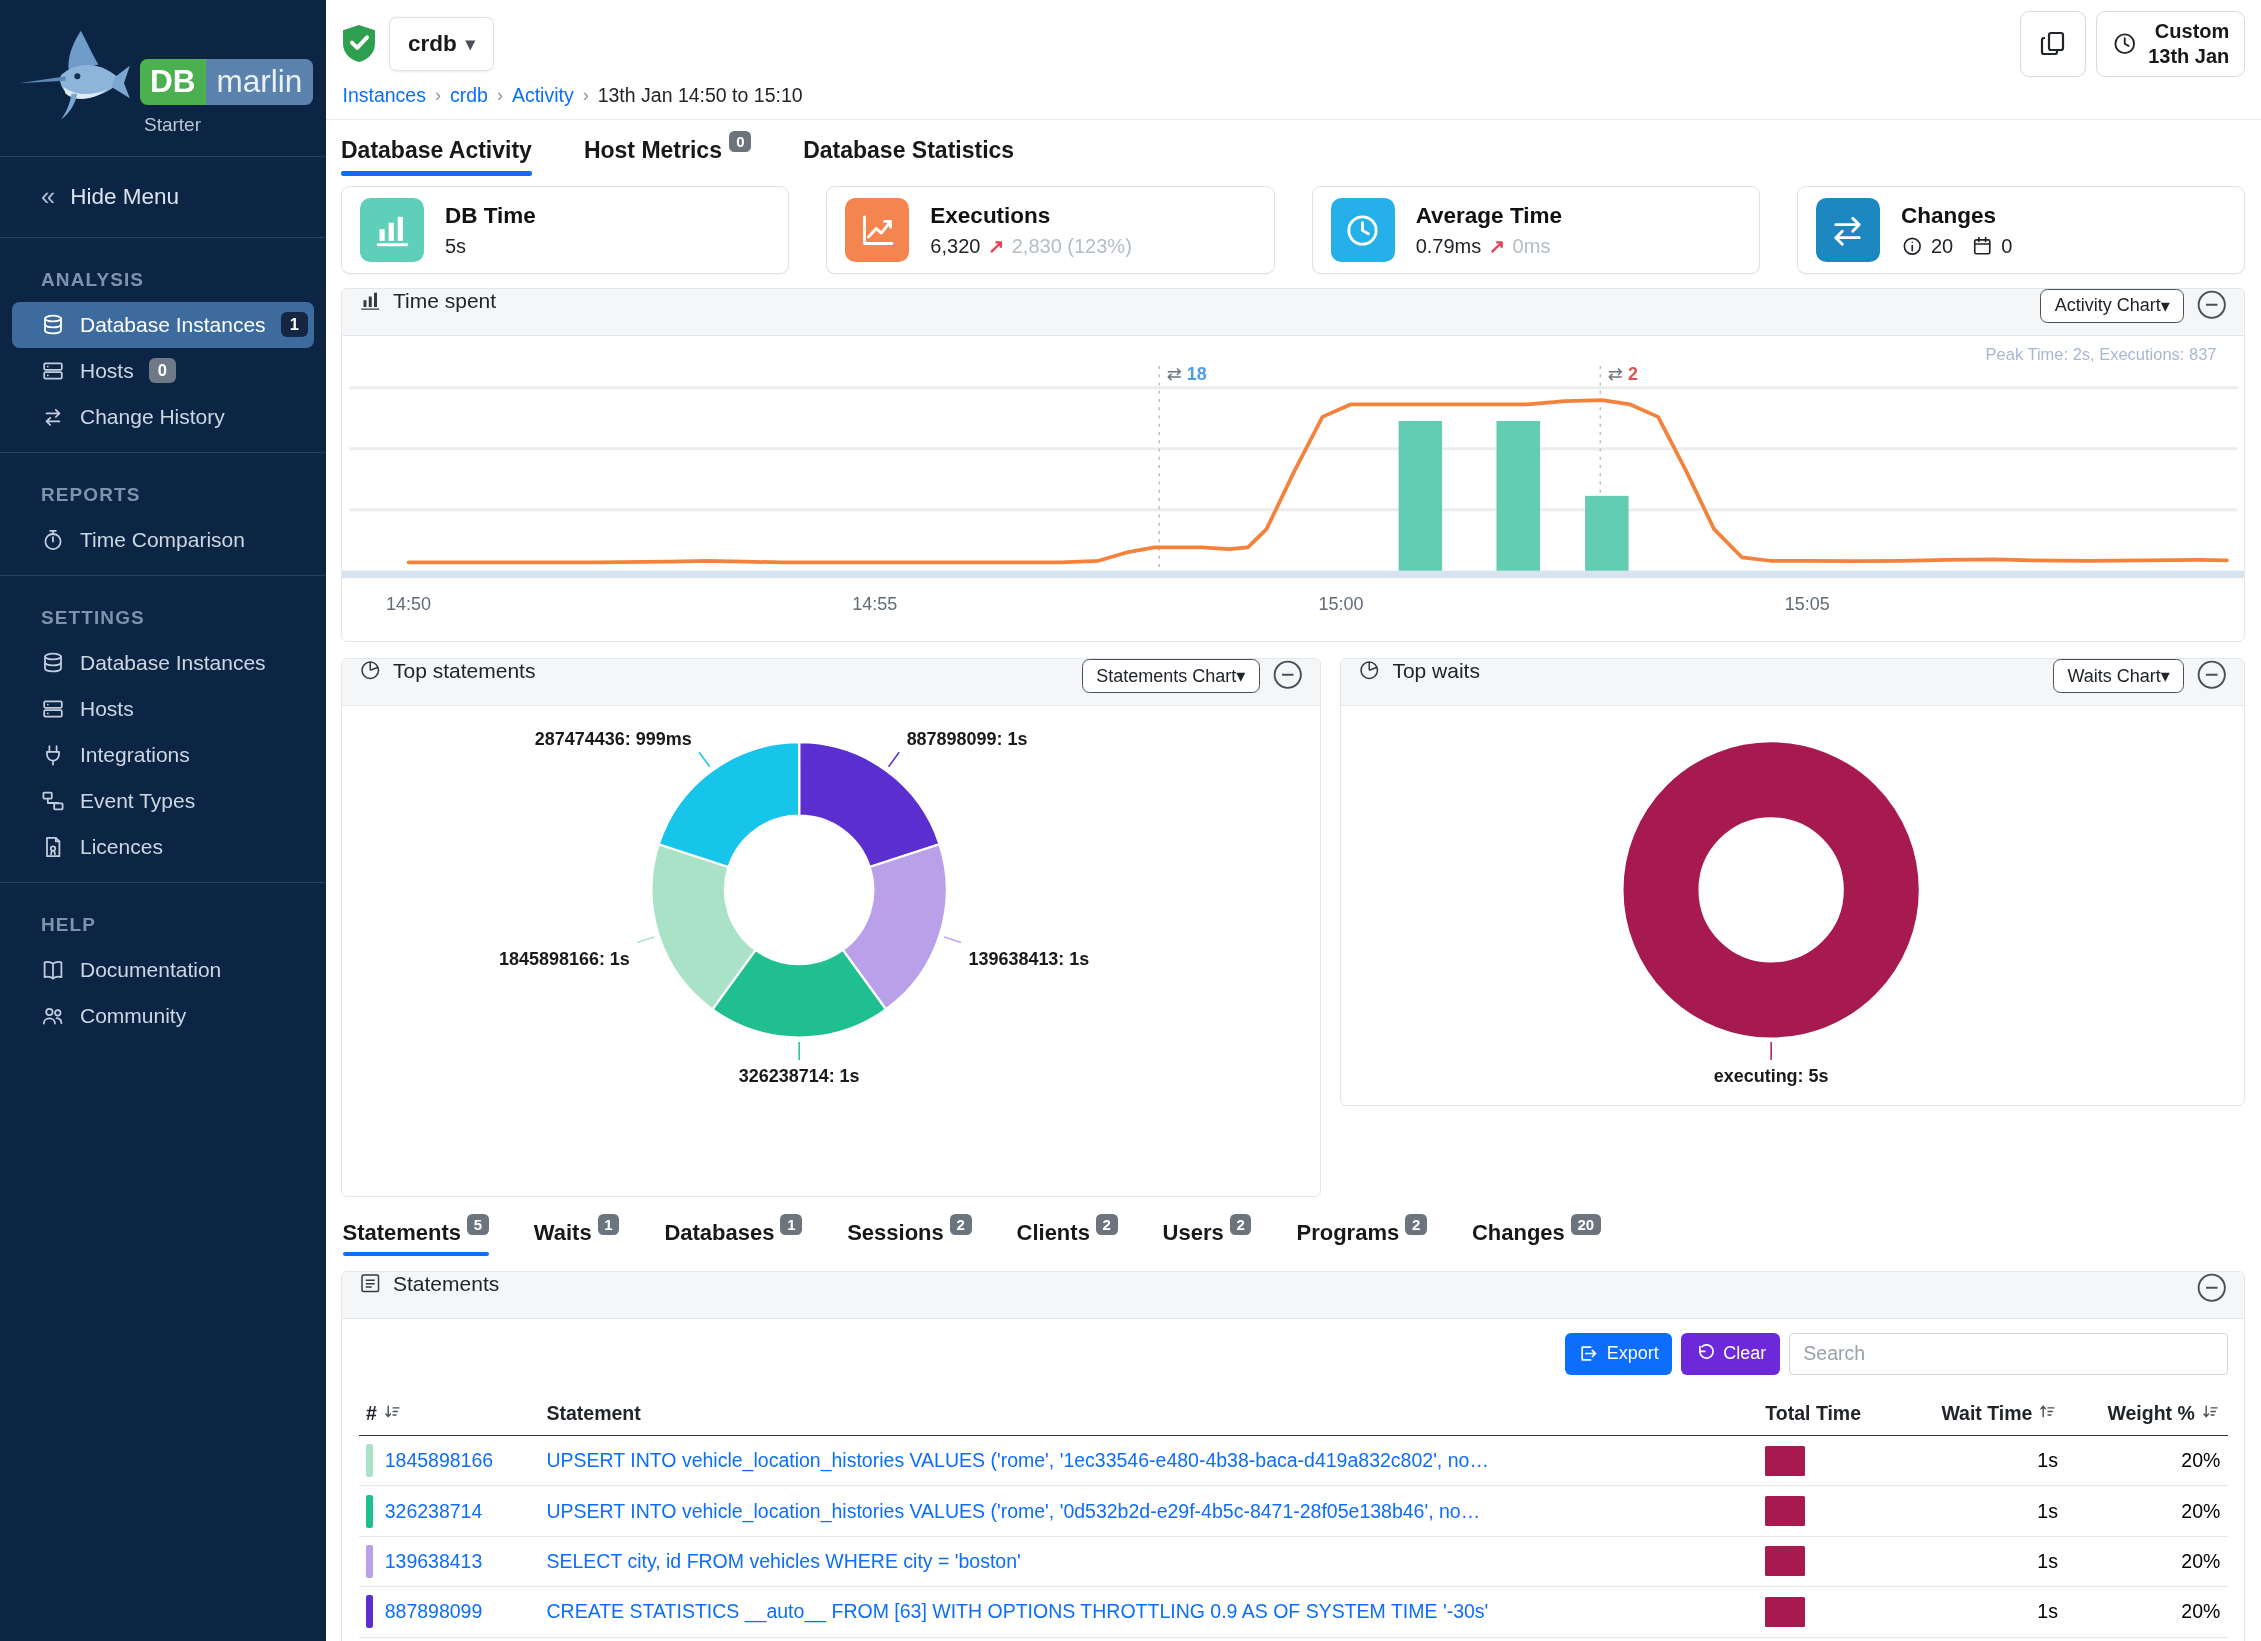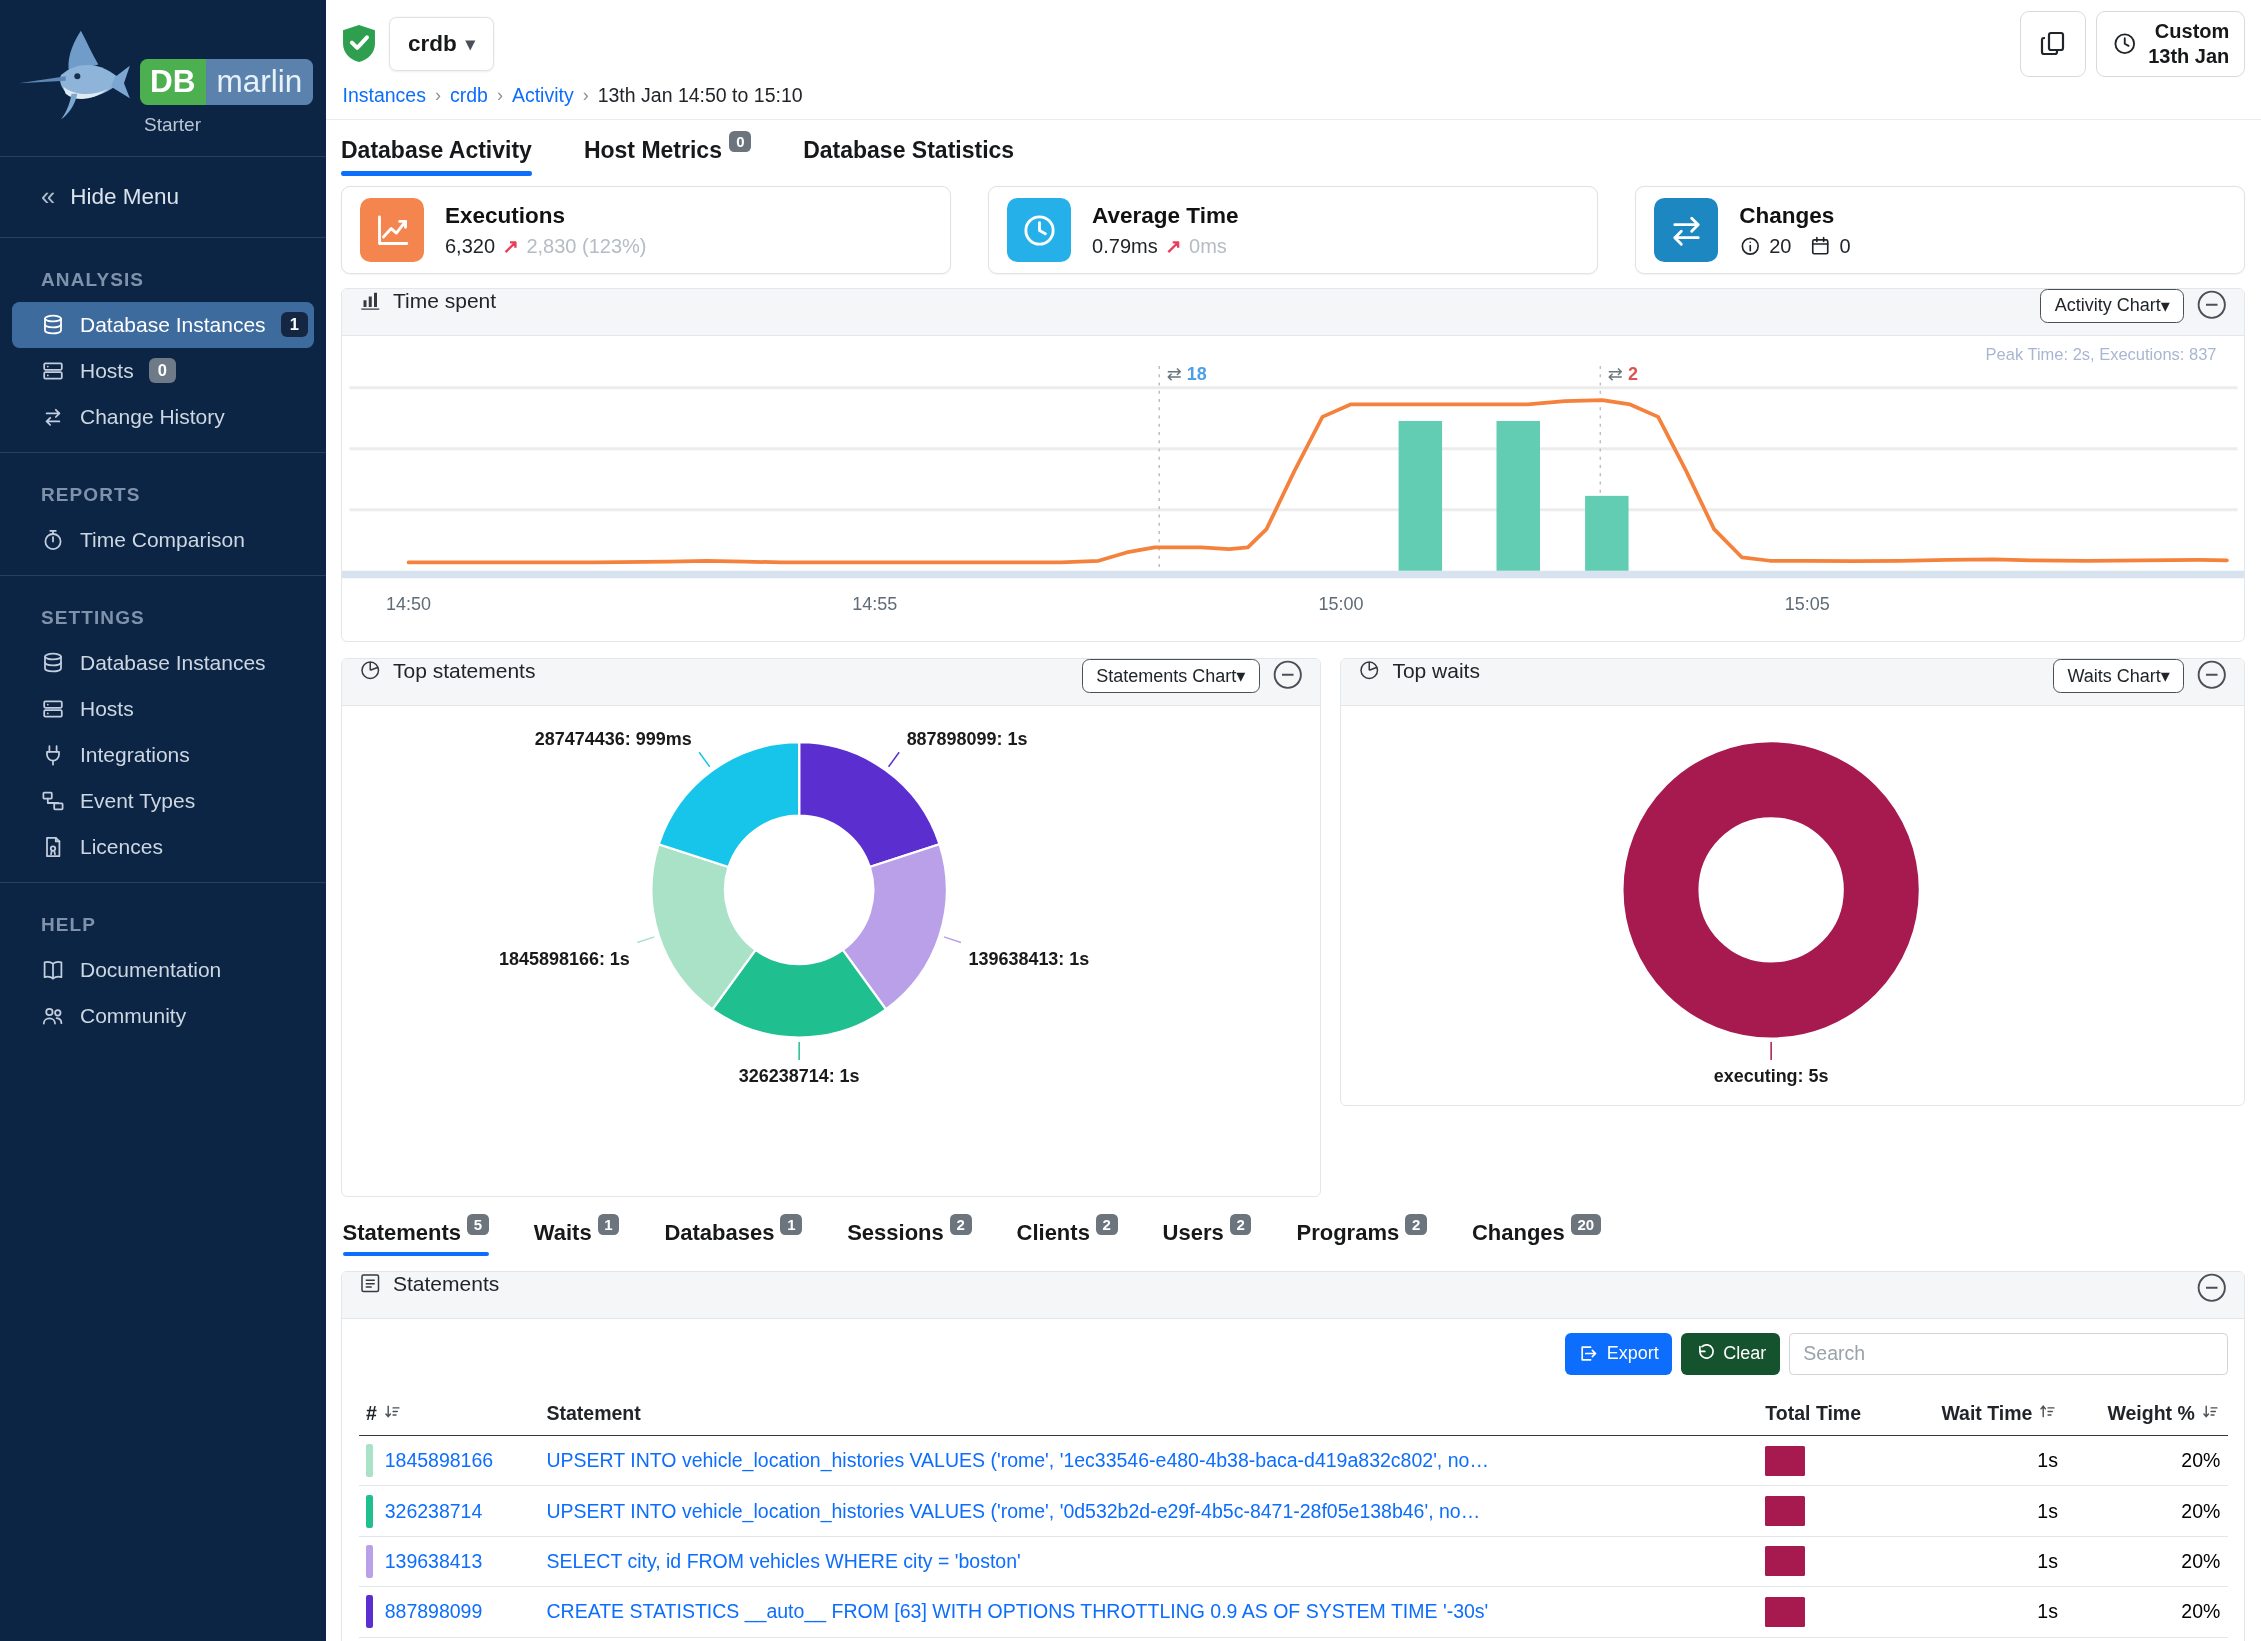--- a/index.html
+++ b/index.html
@@ -80,21 +80,21 @@
   .dtab{position:relative;display:inline-flex;align-items:flex-start;gap:6px;font-size:22px;font-weight:bold;color:#16181a;padding-bottom:10.5px;cursor:pointer;}
   .dtab.active::after{content:'';position:absolute;left:0;right:0;bottom:0;height:4.5px;border-radius:2.2px;background:#0d6efd;}
 
   
   .stmt-panel{margin-top:15px;}
   .stmt-body{padding:4.5px 16.5px 7.5px;}
   .toolbar{display:flex;justify-content:flex-end;gap:9px;margin:9px 0 16.5px;}
   .btn{display:flex;align-items:center;gap:7.5px;height:42px;border-radius:6px;font-size:18px;padding:0 13.5px;border:none;cursor:pointer;}
   .btn .icon{width:21px;height:21px;}
   .btn-export{background:#0d6efd;color:#fff;}
-  .btn-clear{background:#14532d;color:#fff;}
+  .btn-clear{background:#6d28d9;color:#fff;}
   .search-input{width:439px;height:42px;border:0.7px solid #ced4da;border-radius:4.5px;padding:0 13.5px;font-size:19.5px;color:#495057;box-sizing:border-box;font-family:"Liberation Sans",sans-serif;}
   .search-input::placeholder{color:#9aa2aa;}
   table.stmt{width:100%;border-collapse:collapse;font-size:19.5px;}
   table.stmt th{text-align:left;font-weight:bold;color:#212529;padding:10.5px 7.5px;border-bottom:1.5px solid #343a40;white-space:nowrap;}
   table.stmt th .icon{width:19.5px;height:19.5px;color:#495057;display:inline-flex;vertical-align:-3px;margin-left:6px;}
   table.stmt td{padding:8.2px 7.5px;border-bottom:0.7px solid #e3e6ea;vertical-align:middle;white-space:nowrap;}
   .col-right{text-align:right !important;}
   .id-cell{display:flex;align-items:center;gap:12px;}
   .chip{width:6.7px;height:33px;border-radius:2.2px;flex:0 0 auto;}
   a.blue{color:#0d6efd;text-decoration:none;cursor:pointer;}
@@ -309,20 +309,38 @@
           <span class="tab-badge">0</span>
         </div>
         <div class="mtab">
           <span>Database Statistics</span>
         </div>
       </div>
 
     <div class="content">
 
       <div class="kpi-row" id="kpi-row">
+          <div class="kpi">
+            <div class="kpi-icon" style="background: rgb(94, 207, 184);">
+              <span class="icon" style="width:39px;height:39px">
+                <svg viewBox="0 0 30 30" fill="none" stroke="currentColor" stroke-width="2.2" stroke-linecap="round" stroke-linejoin="round">
+                  <rect x="5" y="14" width="4" height="9" fill="currentColor" stroke="none"></rect>
+                  <rect x="12" y="9" width="4" height="14" fill="currentColor" stroke="none"></rect>
+                  <rect x="19" y="4.5" width="4" height="18.5" fill="currentColor" stroke="none"></rect>
+                  <path d="M4 26 h22"></path>
+                </svg>
+              </span>
+            </div>
+            <div>
+              <div class="kpi-title">DB Time</div>
+              <div class="kpi-value">
+                <span>5s</span>
+              </div>
+            </div>
+          </div>
           <div class="kpi">
             <div class="kpi-icon" style="background: rgb(245, 133, 78);">
               <span class="icon" style="width:39px;height:39px">
                 <svg viewBox="0 0 30 30" fill="none" stroke="currentColor" stroke-width="2.2" stroke-linecap="round" stroke-linejoin="round">
                   <path d="M5 4.5 V25 h21"></path>
                   <path d="M8 20 L14 13.5 L18 17 L25 8"></path>
                   <path d="M20.5 8 H25 v4.5"></path>
                 </svg>
               </span>
             </div>

